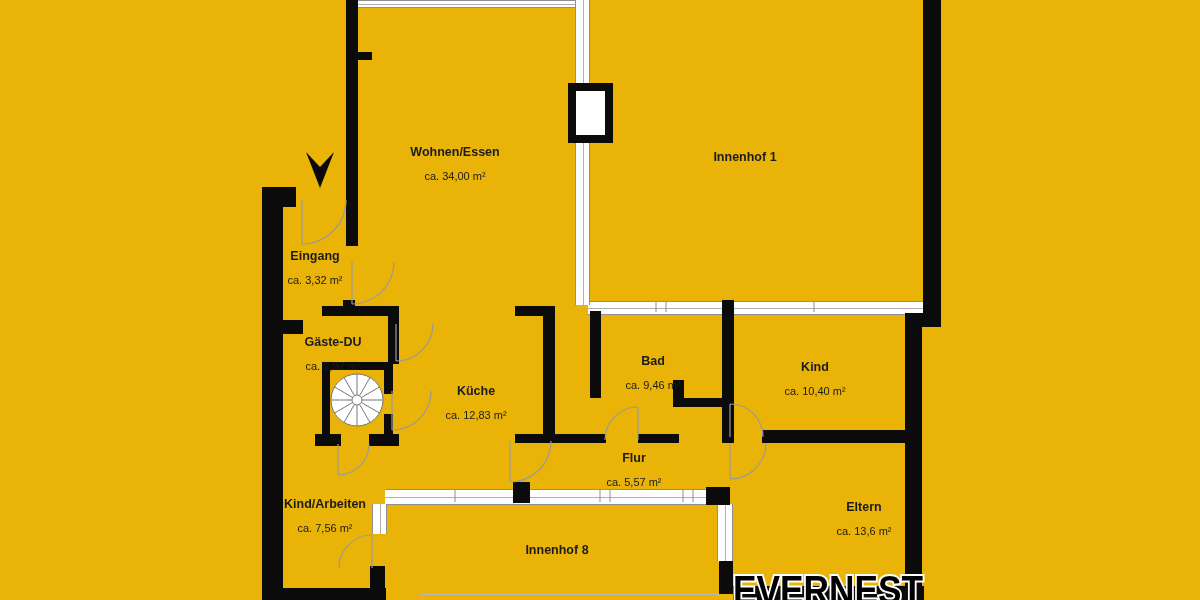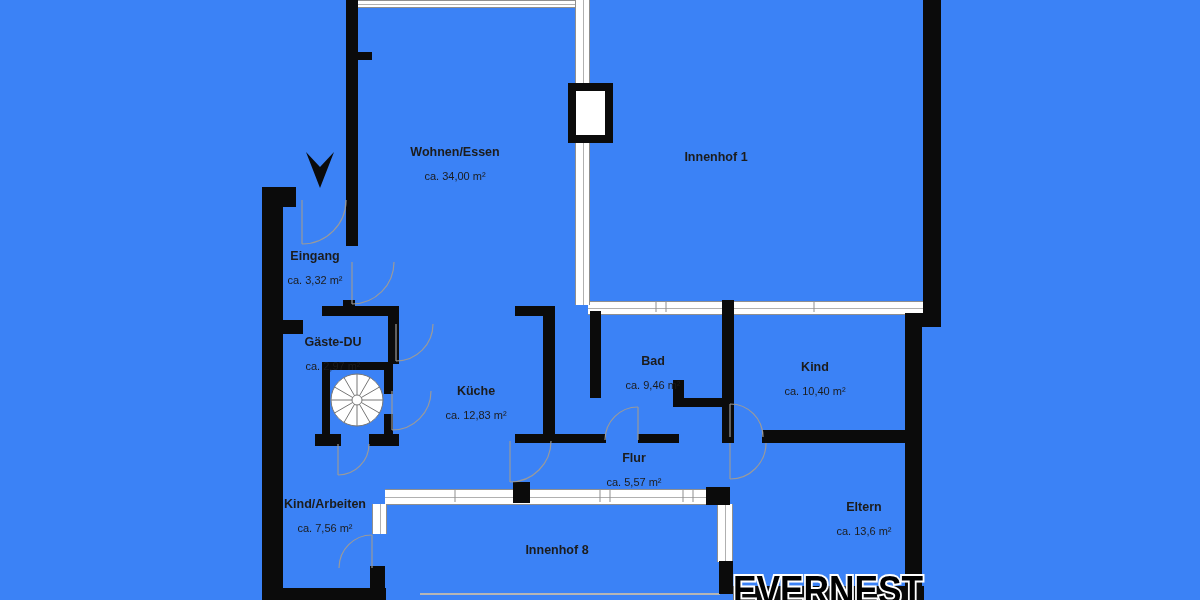--- a/index.html
+++ b/index.html
@@ -1,16 +1,16 @@
 <!DOCTYPE html>
 <html><head>
 <meta charset="utf-8">
 <style>
   html,body{margin:0;padding:0;background:#fff;}
-  .plan{position:relative;width:1200px;height:600px;background:#3b82f6;overflow:hidden;
+  .plan{position:relative;width:1200px;height:600px;background:#eab308;overflow:hidden;
         font-family:"Liberation Sans",sans-serif;}
   .wall{position:absolute;background:#0b0b0b;z-index:2;}
   .chim-in{position:absolute;background:#ffffff;z-index:3;}
   .win-h{position:absolute;background:#fff;border-top:1px solid #8f8f8f;border-bottom:1px solid #8f8f8f;z-index:1;}
   .win-h::after{content:"";position:absolute;left:0;right:0;top:50%;height:1px;background:#b0b0b0;}
   .win-v{position:absolute;background:#fff;border-left:1px solid #8f8f8f;border-right:1px solid #8f8f8f;z-index:1;}
   .win-v::after{content:"";position:absolute;top:0;bottom:0;left:50%;width:1px;background:#b0b0b0;}
   .thinline{position:absolute;background:#b5b5b5;z-index:1;}
   .room-label{position:absolute;transform:translateX(-50%);text-align:center;color:#1c1c1c;
               line-height:13px;white-space:nowrap;z-index:5;}
@@ -66,21 +66,21 @@
   <div class="wall" style="left:315px;top:434px;width:26px;height:12px;"></div>
   <div class="wall" style="left:369px;top:434px;width:30px;height:12px;"></div>
 
   <div class="wall" style="left:568px;top:83px;width:45px;height:60px;"></div>
   <div class="chim-in" style="left:576px;top:91px;width:29px;height:44px;"></div>
 
   <div class="room-label" style="left:455px;top:146px;">
     <div class="room-name">Wohnen/Essen</div>
     <div class="room-area">ca. 34,00 m²</div>
   </div>
-  <div class="room-label" style="left:716px;top:151px;text-align:center;">
+  <div class="room-label" style="left:745px;top:151px;text-align:center;">
     <div class="room-name">Innenhof 1</div>
   </div>
   <div class="room-label" style="left:315px;top:250px;">
     <div class="room-name">Eingang</div>
     <div class="room-area">ca. 3,32 m²</div>
   </div>
   <div class="room-label" style="left:333px;top:336px;">
     <div class="room-name">Gäste-DU</div>
     <div class="room-area">ca. 2,97 m²</div>
   </div>

